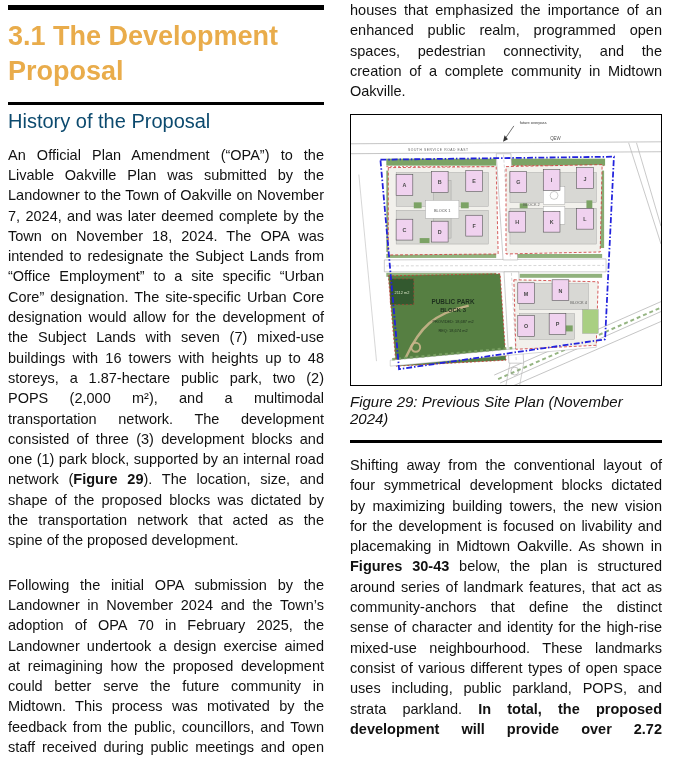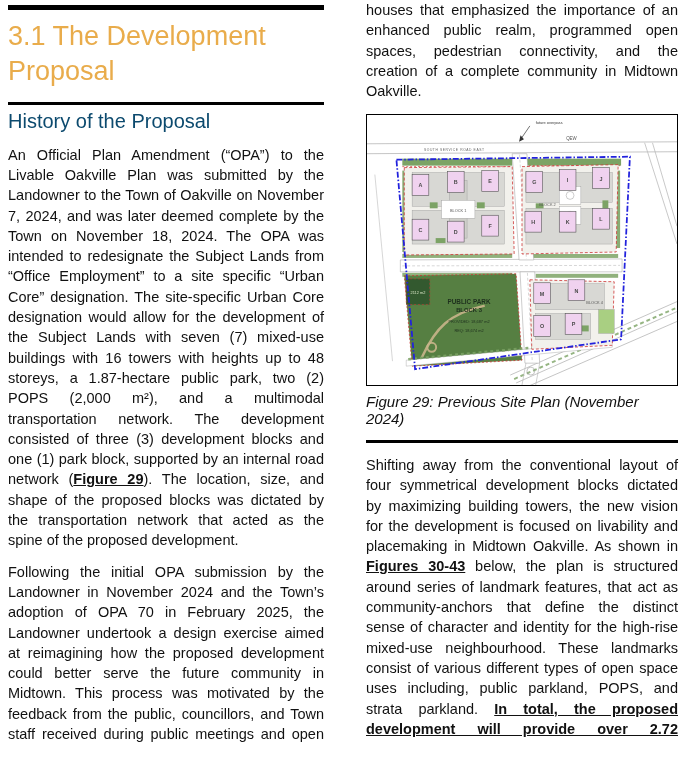--- a/index.html
+++ b/index.html
@@ -1,29 +1,29 @@
 <!DOCTYPE html>
 <html><head>
 <meta charset="utf-8">
 <style>
   html,body{margin:0;padding:0;background:#ffffff;}
   body{width:686px;height:778px;font-family:"Liberation Sans",sans-serif;color:#111;overflow:hidden;}
   .page{position:relative;width:686px;height:778px;background:#fff;}
   .col{position:absolute;top:0;}
   .col-left{left:8px;width:316px;}
-  .col-right{left:366px;width:312px;}
+  .col-right{left:350px;width:312px;}
   .top-rule{height:5px;background:#000;margin-top:5px;}
   .rule{height:2.5px;background:#000;}
-  h1.section{font-size:27px;line-height:1.3;font-weight:normal;color:#E9AC4B;margin:9px 0 0;}
+  h1.section{font-size:27px;line-height:1.3;font-weight:bold;color:#E9AC4B;margin:9px 0 0;}
   h2.sub{font-size:20px;font-weight:400;color:#0c4a6e;margin:5px 0 0;}
   .rule-l1{margin-top:13px;}
   p.body{font-size:14.5px;line-height:20.3px;text-align:justify;margin:12px 0 0;}
-  p.body.gap{margin-top:11px;}
+  p.body.gap{margin-top:24px;}
   p.cont{text-align-last:justify;}
-  .b{font-weight:bold;text-decoration:underline;}
+  .b{font-weight:bold;}
   .figure-frame{margin-top:13px;border:1.5px solid #000;height:270px;background:#fff;}
   .figure-frame svg{display:block;width:100%;height:100%;}
   .caption{font-size:15px;font-style:italic;margin-top:7px;color:#111;}
   .rule-r{margin-top:13px;}
   .vision-gap{margin-top:29px;}
   svg text{font-family:"Liberation Sans",sans-serif;}
 </style>
 </head>
 <body>
 

